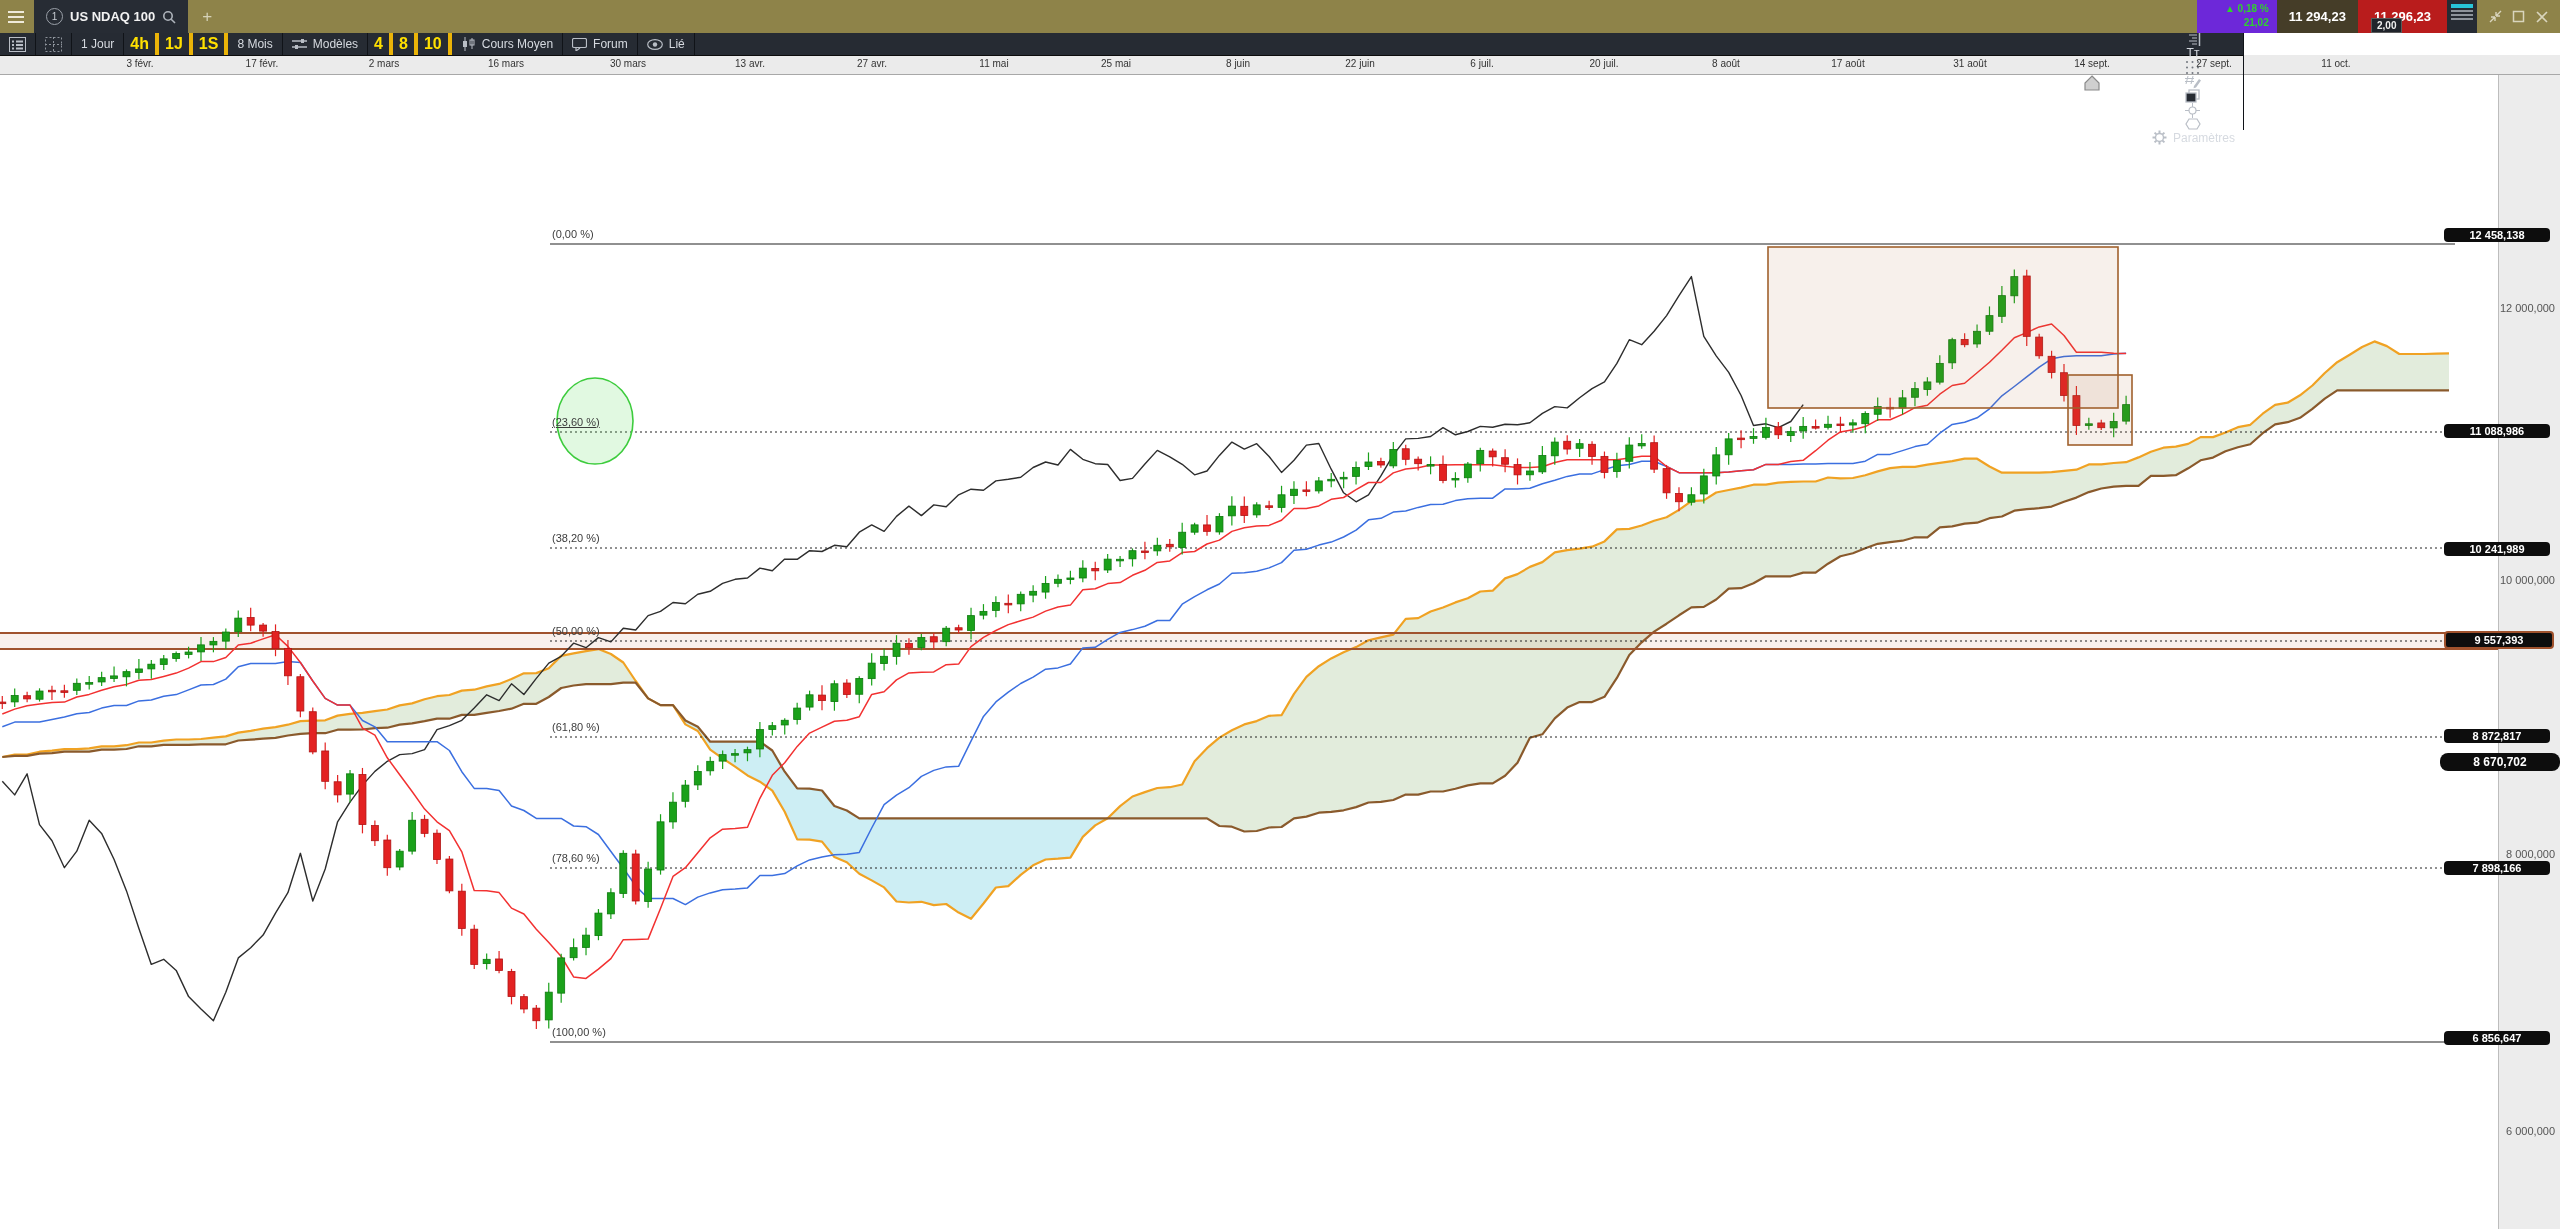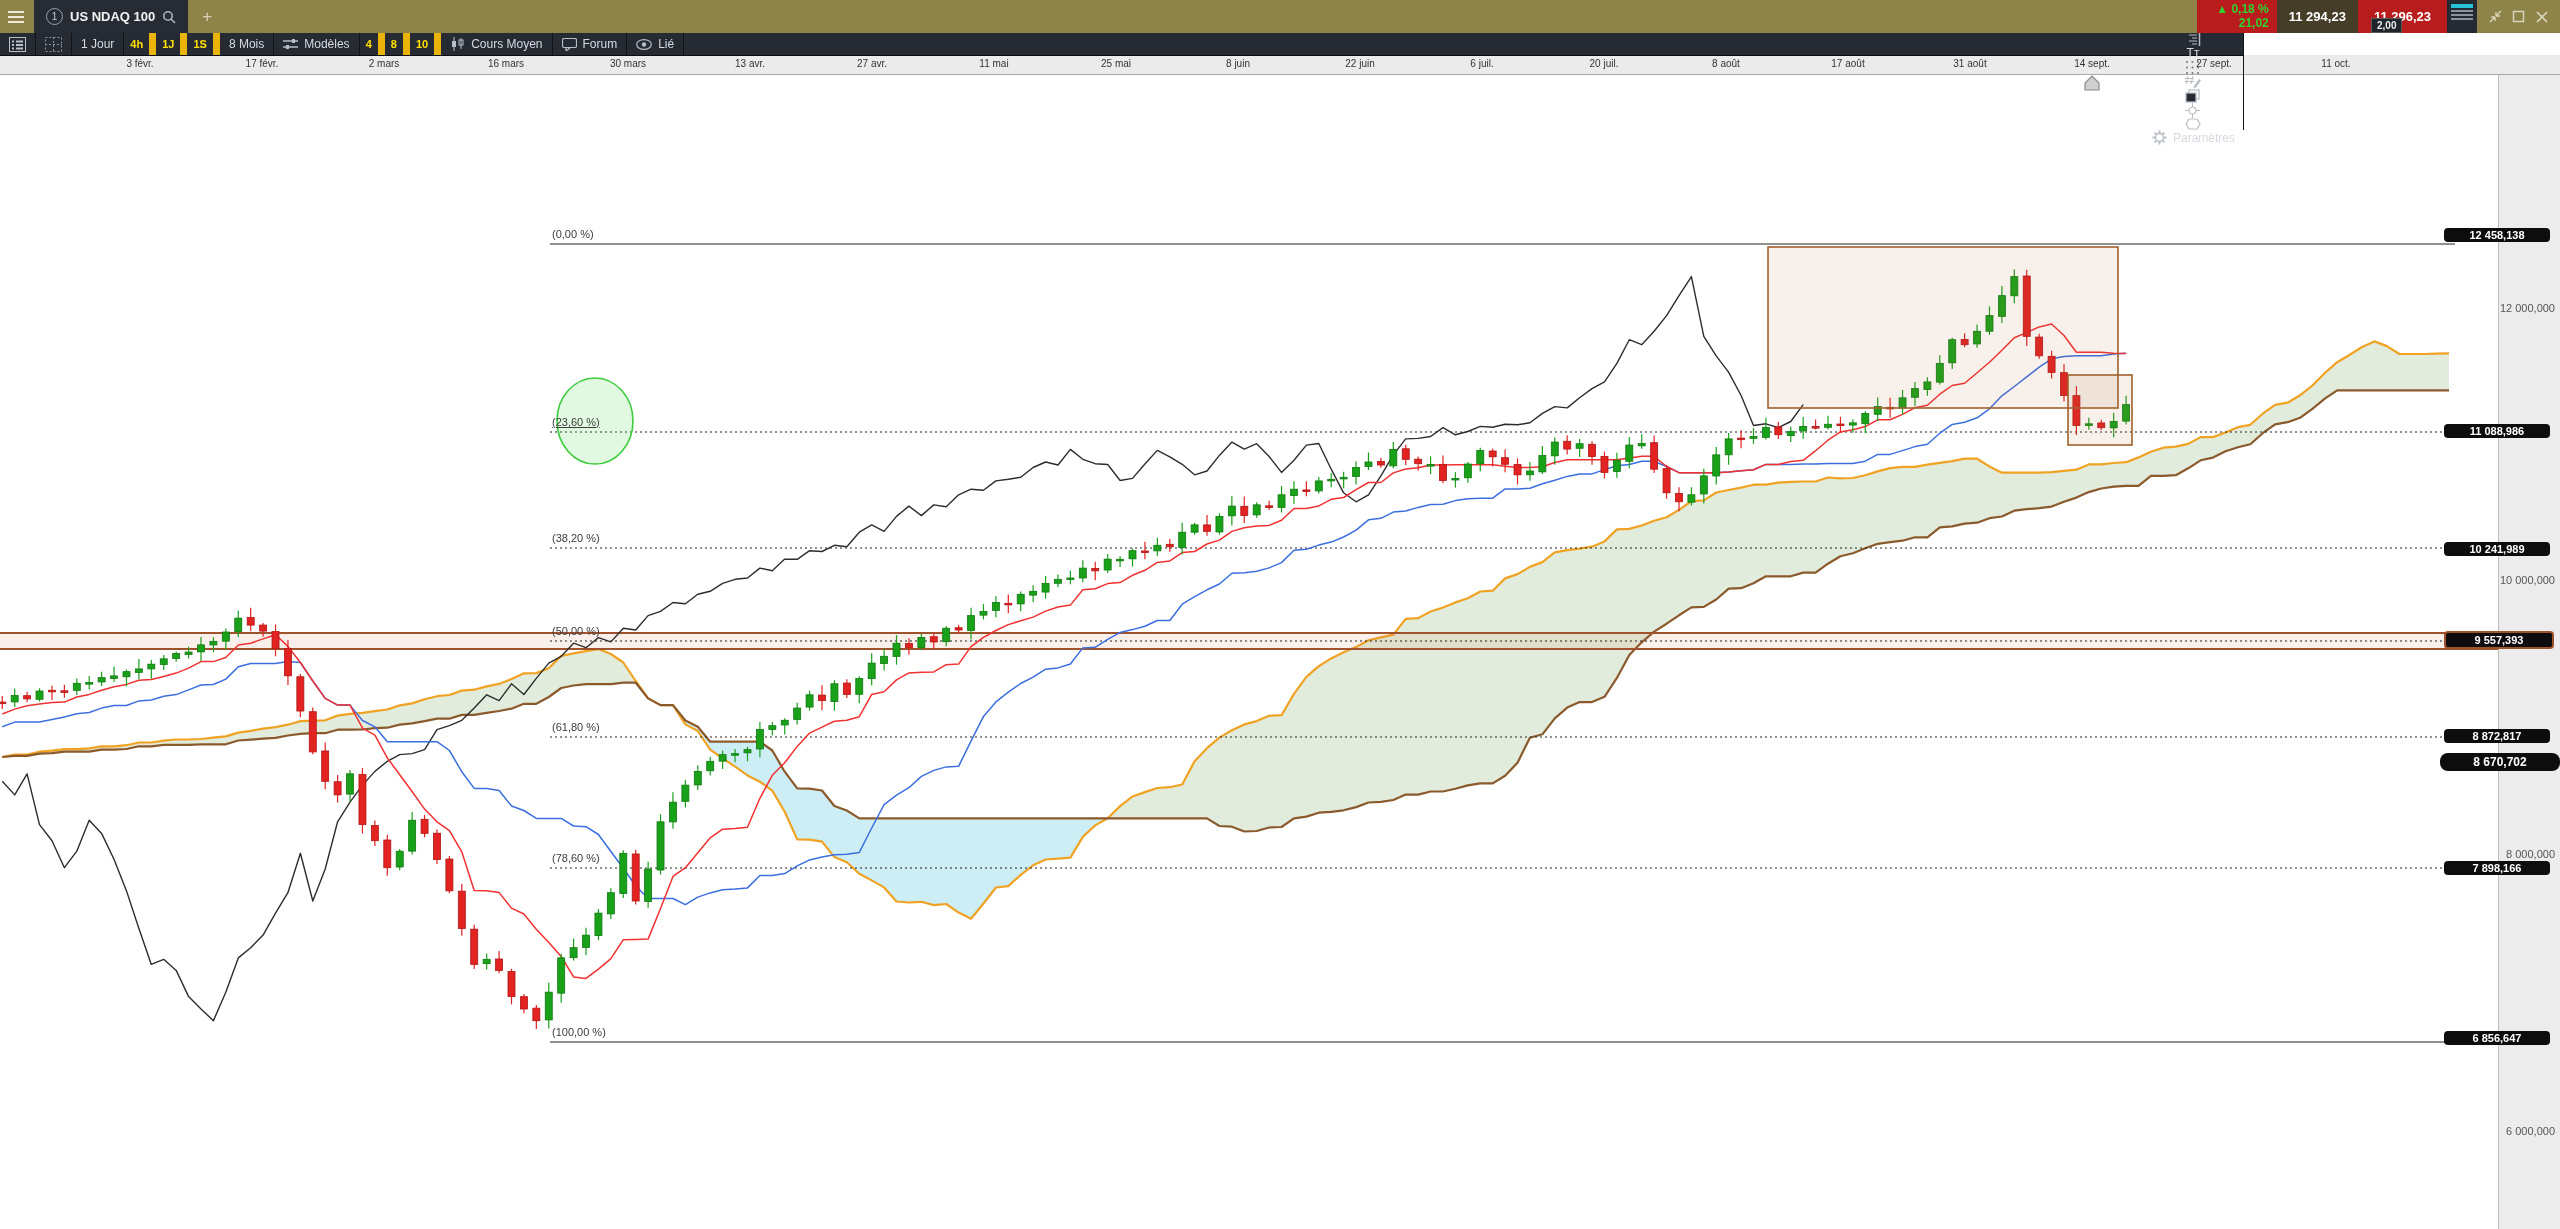--- a/index.html
+++ b/index.html
@@ -5,35 +5,35 @@
   html,body{margin:0;padding:0;width:2560px;height:1229px;overflow:hidden;
     font-family:"Liberation Sans","DejaVu Sans",sans-serif;background:#fff;position:relative;}
   
   #titlebar{position:absolute;left:0;top:0;width:2560px;height:33px;background:#8e8349;display:flex;align-items:stretch;}
   .tb-burger{width:32px;display:flex;align-items:center;justify-content:center;}
   .tab{background:#272c34;display:flex;align-items:center;gap:7px;padding:0 12px;margin-left:2px;}
   .tab-num{width:15px;height:15px;border:1px solid #9aa0a8;border-radius:50%;color:#c7ccd2;font-size:10px;display:flex;align-items:center;justify-content:center;}
   .tab-label{color:#f2f2f2;font-weight:bold;font-size:13px;white-space:nowrap;}
   .plus-btn{color:#d6d2b8;font-size:17px;display:flex;align-items:center;padding:0 14px;}
   .tb-right{margin-left:auto;display:flex;align-items:stretch;}
-  .chg{background:#b91c1c;color:#2fd12f;font-size:12px;font-weight:bold;text-align:right;padding:2px 8px 0 10px;line-height:14px;min-width:62px;}
+  .chg{background:#6d28d9;color:#2fd12f;font-size:10px;font-weight:bold;text-align:right;padding:2px 8px 0 10px;line-height:14px;min-width:62px;}
   .bid{background:#453d28;color:#fff;font-weight:bold;font-size:13px;display:flex;align-items:center;padding:0 12px;}
   .ask{background:#b91c1c;color:#fff;font-weight:bold;font-size:13px;display:flex;align-items:center;padding:0 16px;}
   #spread{position:absolute;left:2371px;top:18px;z-index:60;background:#20242b;border:1px solid #5a5a5a;color:#eee;
     font-size:10px;font-weight:bold;padding:0 5px;height:13px;line-height:13px;}
   .mini-book{background:#262b33;width:22px;display:flex;flex-direction:column;gap:2px;padding:4px 4px;}
   .mini-book .cy{height:4px;background:#27c4d8;}
   .mini-book .ln{height:2px;background:#8d939b;}
   .winbtns{display:flex;align-items:center;gap:6px;padding:0 10px;}
   .winbtn{width:17px;height:15px;display:flex;align-items:center;justify-content:center;}
   
   #toolbar{position:absolute;left:0;top:33px;width:2244px;height:22px;background:#262b33;border-bottom:1px solid #0c0c0c;
     display:flex;align-items:stretch;color:#c9ced5;font-size:12px;z-index:40;}
   .tgrp{display:flex;align-items:center;gap:6px;padding:0 9px;border-right:1px solid #101318;white-space:nowrap;}
-  .ybtn{color:#ffe000;font-weight:bold;font-size:11px;padding:0 6px;border-right:7px solid #eab308;display:flex;align-items:center;}
+  .ybtn{color:#ffe000;font-weight:bold;font-size:16px;padding:0 6px;border-right:4px solid #eab308;display:flex;align-items:center;}
   .tlabel{color:#d6dae0;}
   .tright{margin-left:auto;display:flex;align-items:stretch;flex-direction:column;}
   .icon{display:flex;align-items:center;justify-content:center;}
   
   #dateaxis{position:absolute;left:0;top:55px;width:2560px;height:19px;background:#ebebeb;border-bottom:1px solid #a8a8a8;z-index:30;}
   .dlabel{position:absolute;top:3px;font-size:10px;color:#333;transform:translateX(-50%);white-space:nowrap;}
   
   #chartsvg{position:absolute;left:0;top:74px;z-index:5;}
   #axiscol{position:absolute;left:2498px;top:74px;width:62px;height:1155px;background:#ececec;border-left:1px solid #bdbdbd;z-index:10;}
   .plabel{position:absolute;right:6px;font-size:11px;color:#555;transform:translateY(-50%);white-space:nowrap;}

